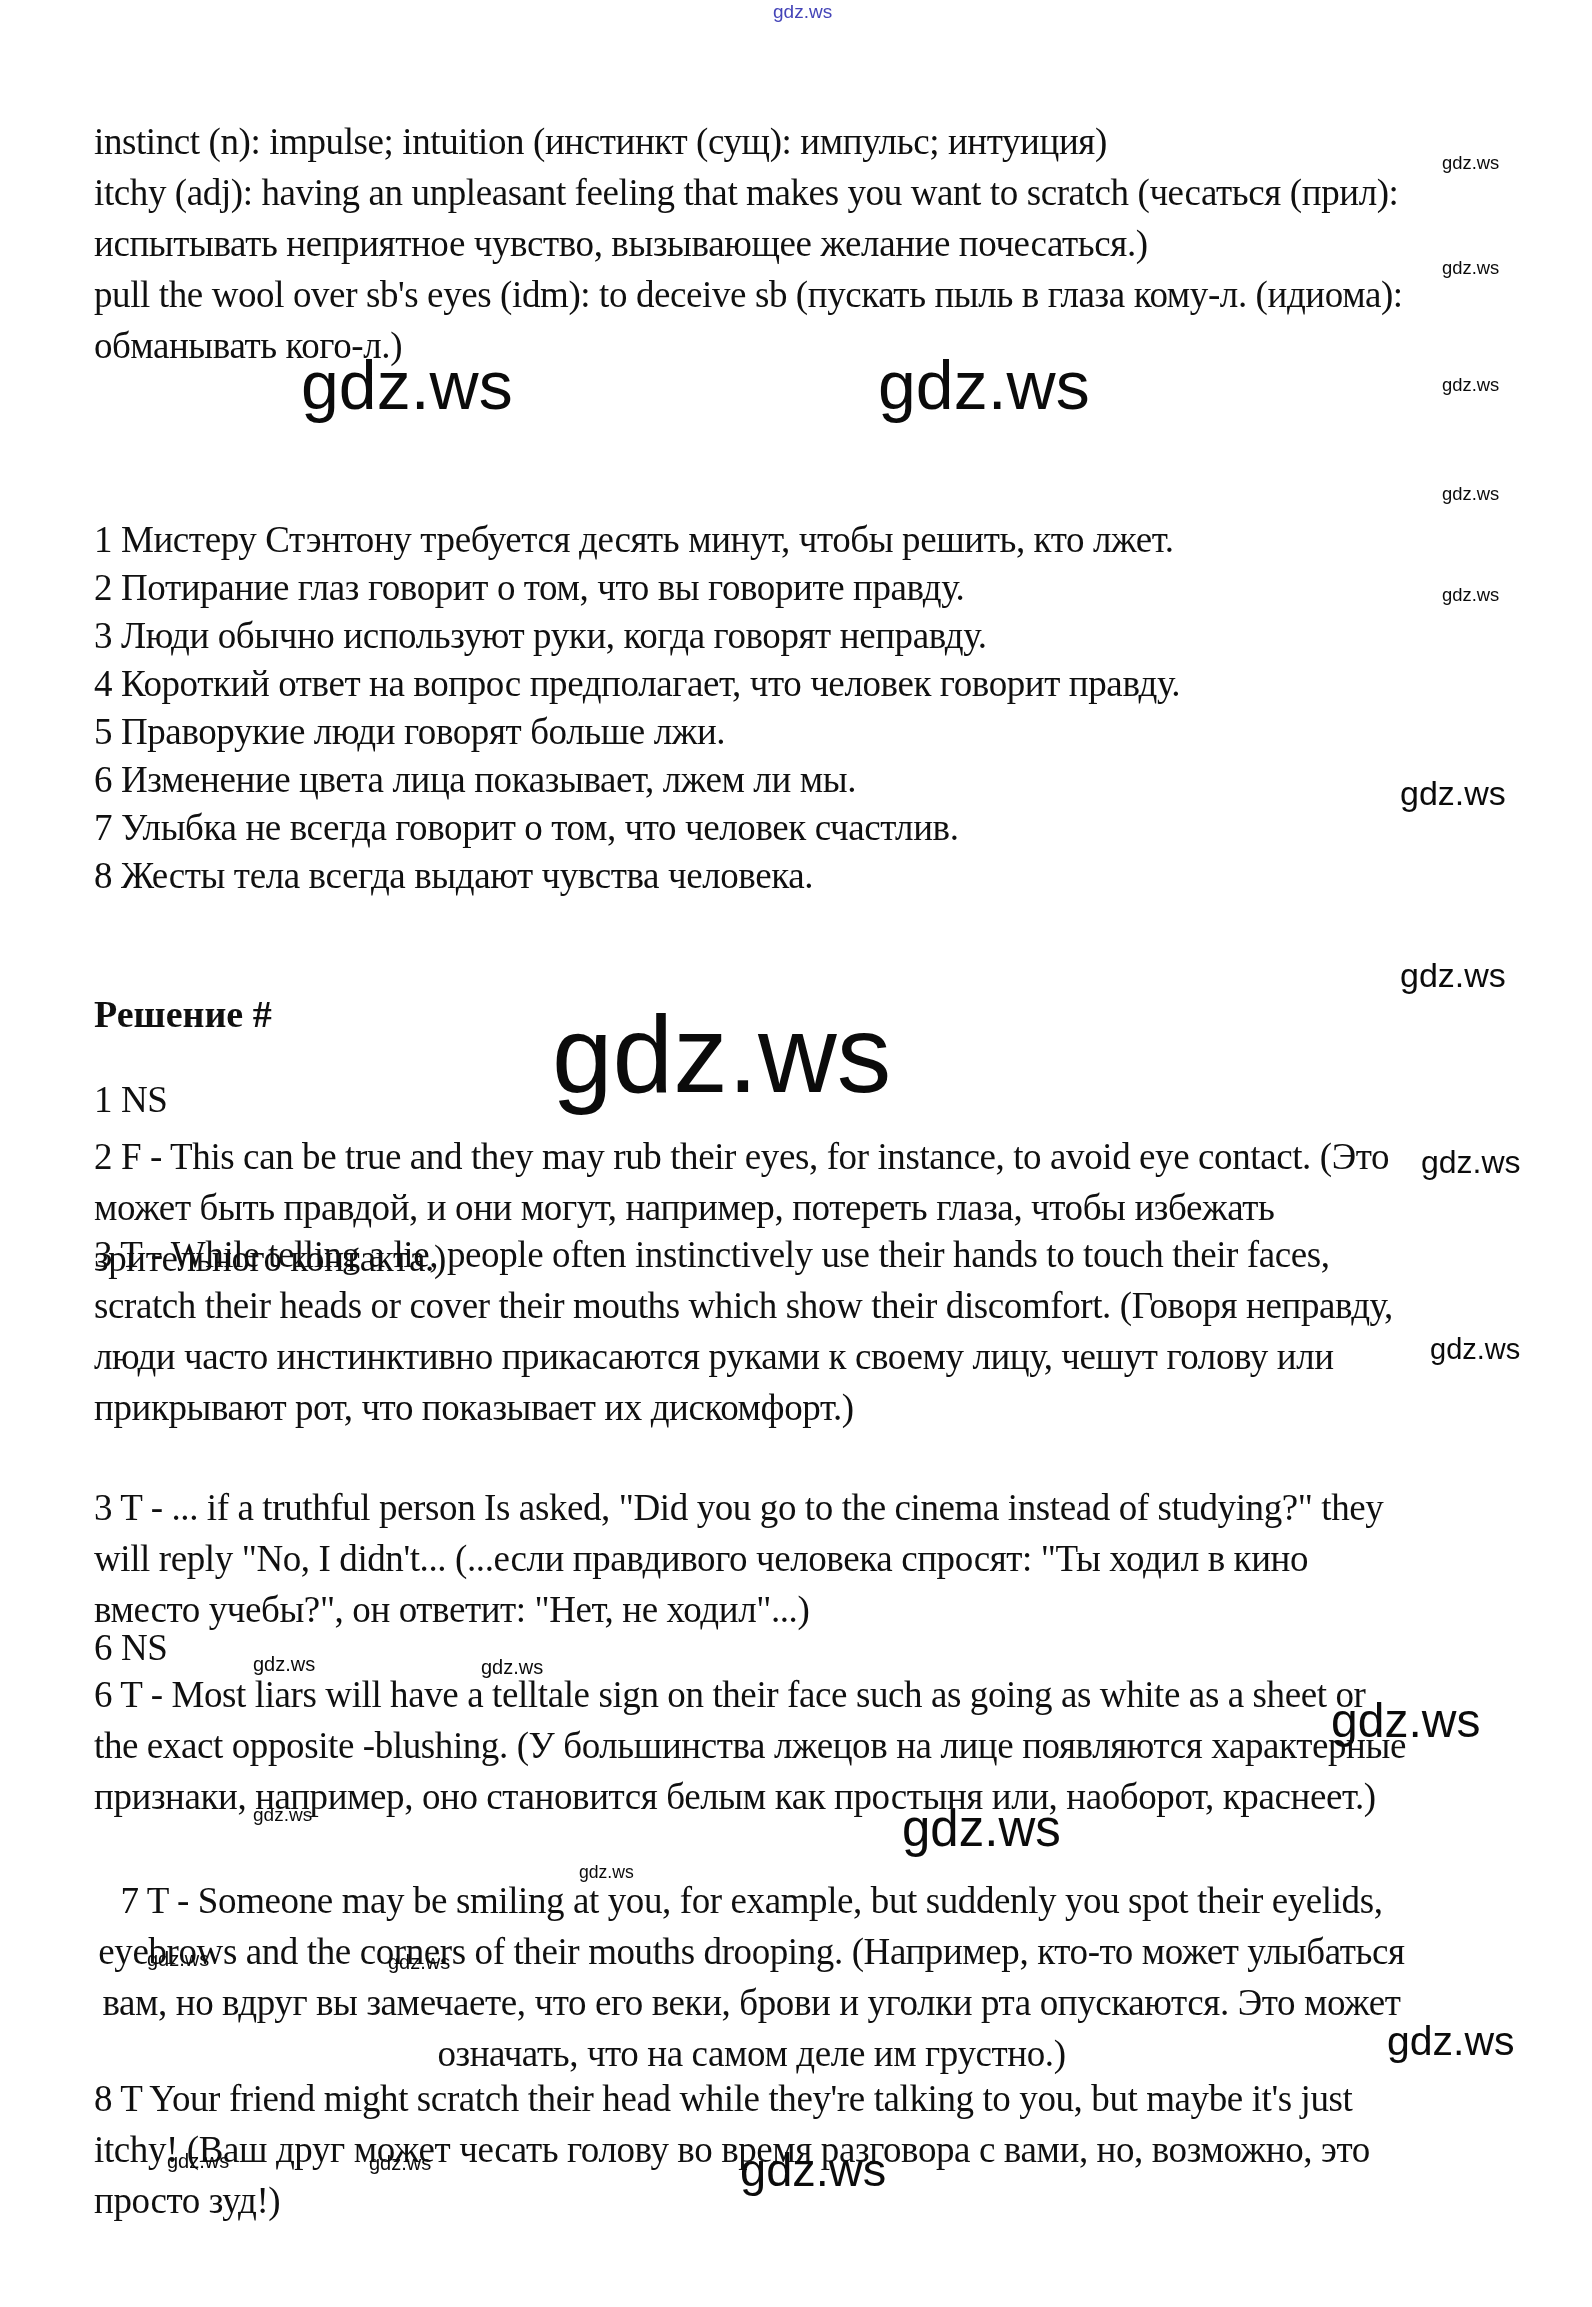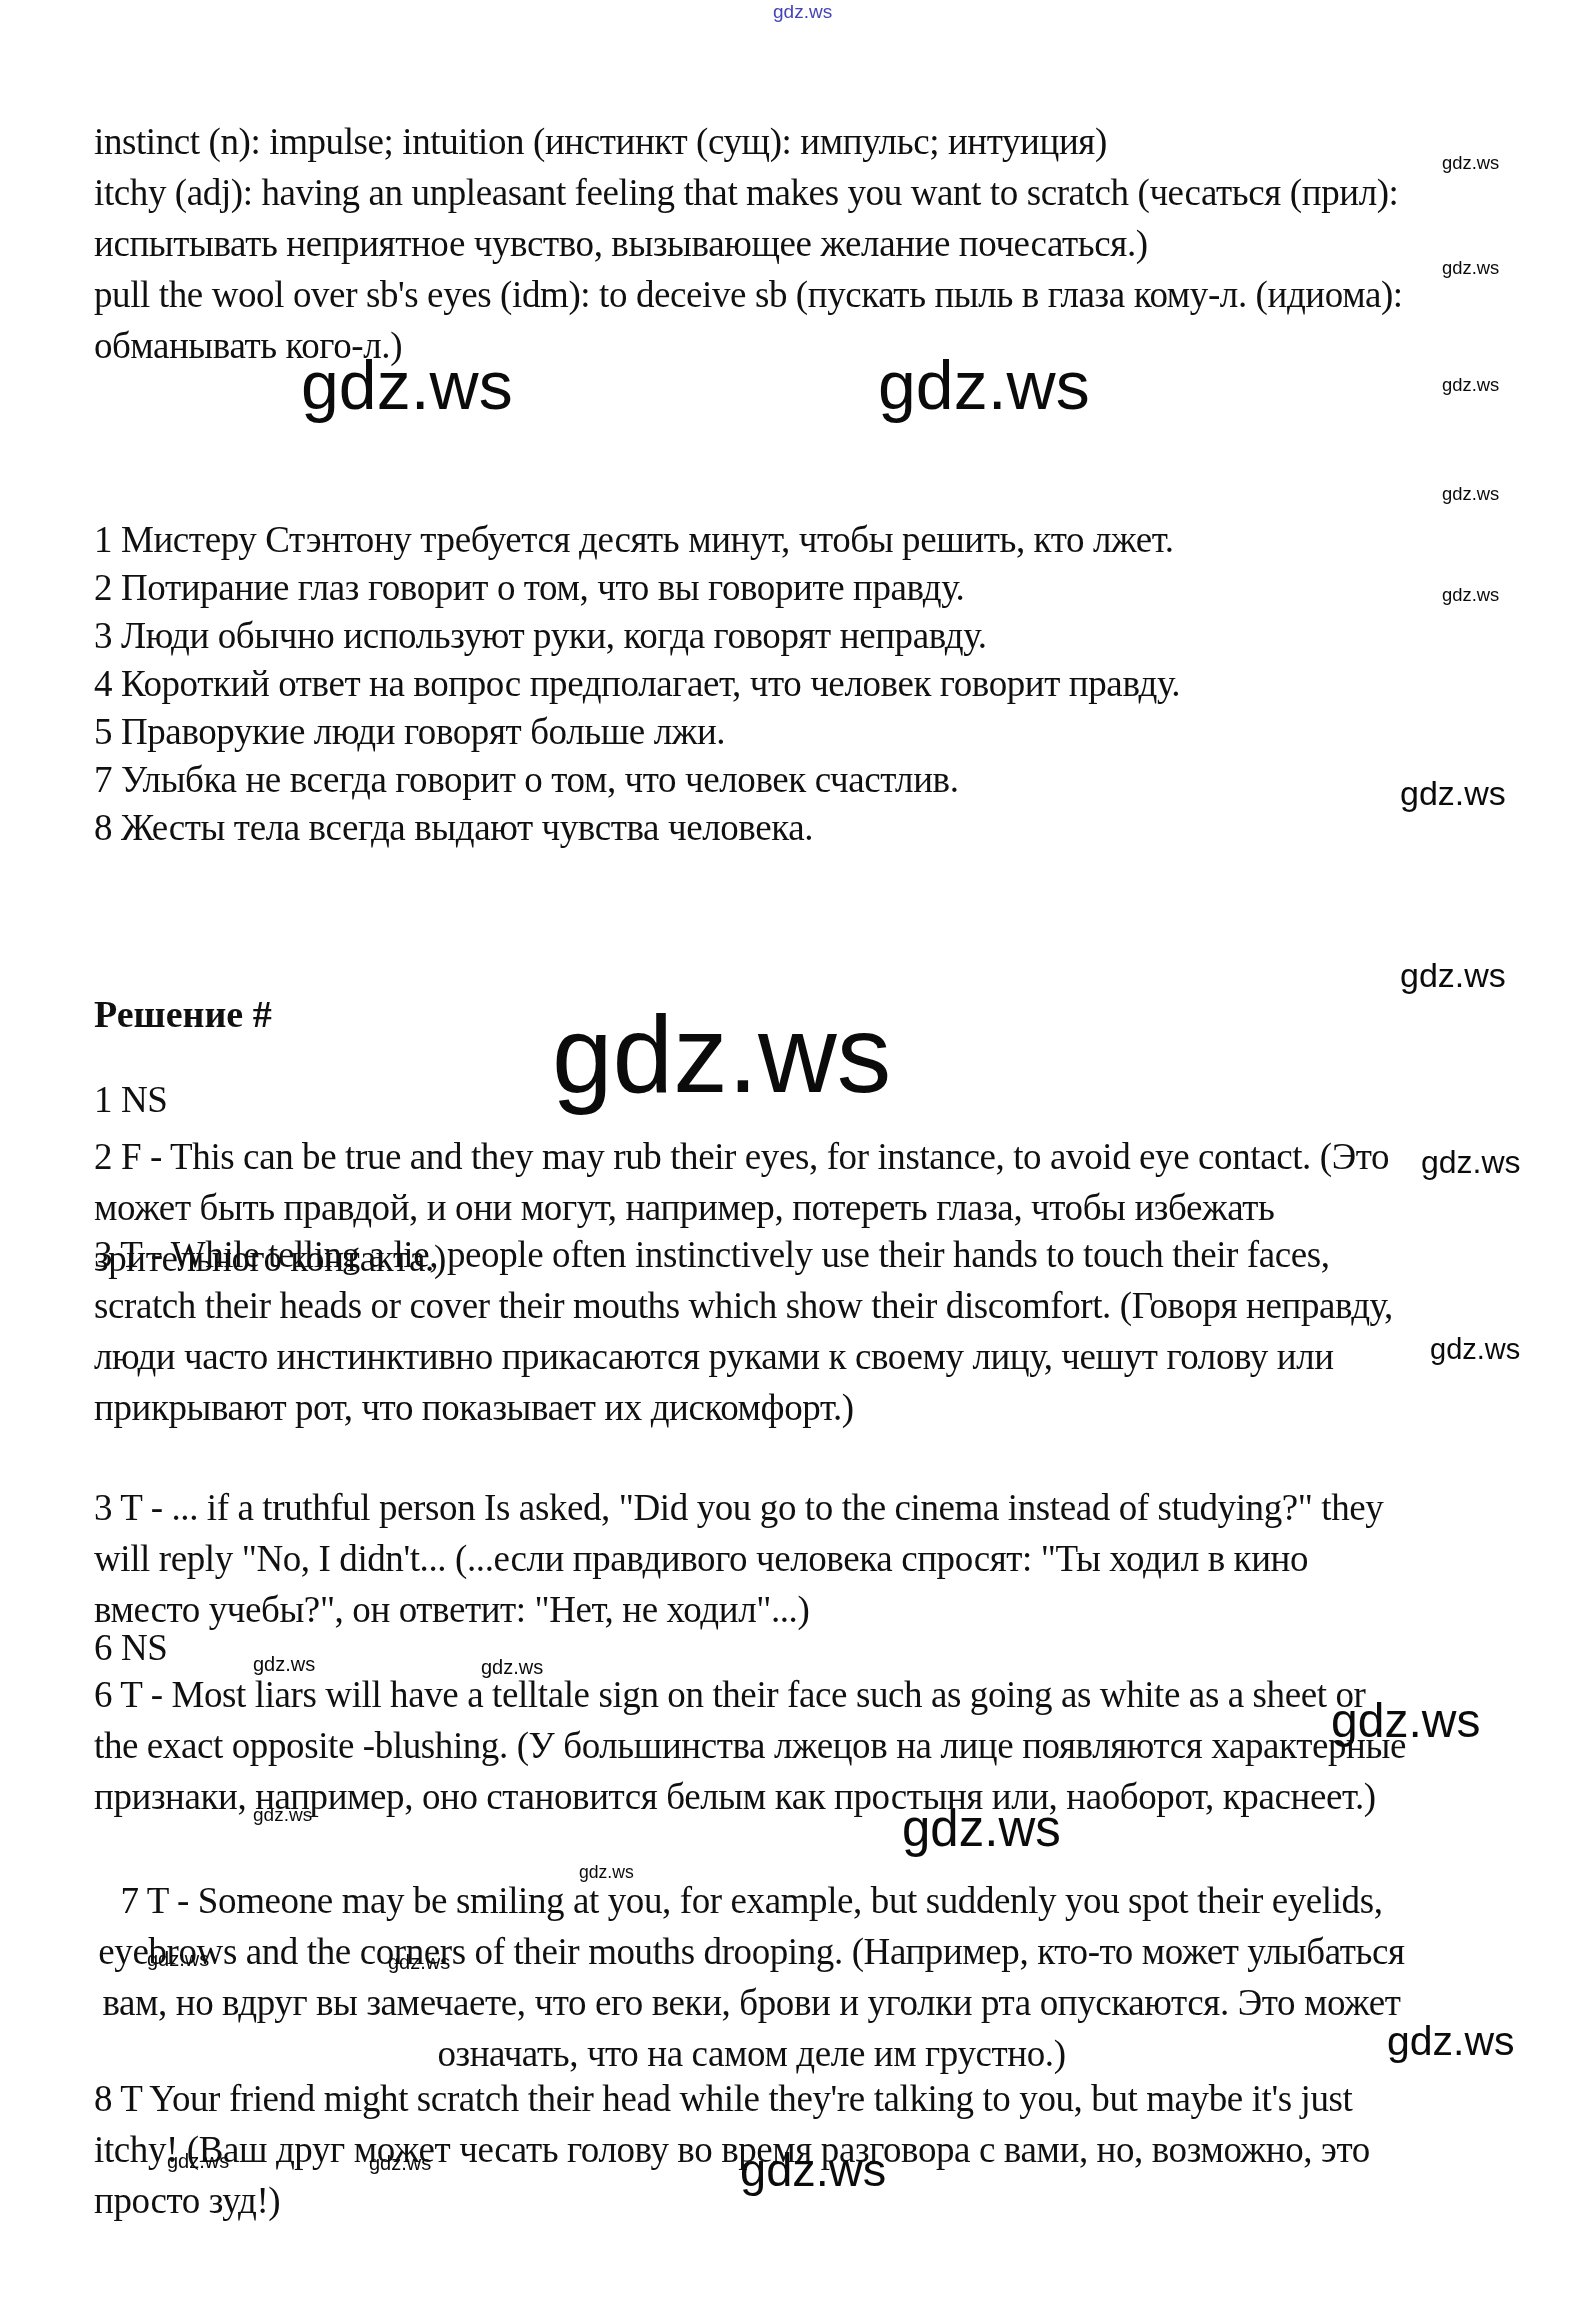--- a/index.html
+++ b/index.html
@@ -89,20 +89,21 @@
     <p>pull the wool over sb's eyes (idm): to deceive sb (пускать пыль в глаза кому-л. (идиома): обманывать кого-л.)</p>
   </div>
 
 
   <div class="para statements">
     <p>1 Мистеру Стэнтону требуется десять минут, чтобы решить, кто лжет.</p>
     <p>2 Потирание глаз говорит о том, что вы говорите правду.</p>
     <p>3 Люди обычно используют руки, когда говорят неправду.</p>
     <p>4 Короткий ответ на вопрос предполагает, что человек говорит правду.</p>
     <p>5 Праворукие люди говорят больше лжи.</p>
+    <p>6 Изменение цвета лица показывает, лжем ли мы.</p>
     <p>7 Улыбка не всегда говорит о том, что человек счастлив.</p>
     <p>8 Жесты тела всегда выдают чувства человека.</p>
   </div>
 
   <h2 class="solution-heading">Решение #</h2>
 
   <p class="para ans-1">1 NS</p>
   <p class="para ans-2">2 F - This can be true and they may rub their eyes, for instance, to avoid eye contact. (Это может быть правдой, и они могут, например, потереть глаза, чтобы избежать зрительного контакта.)</p>
   <p class="para ans-3">3 T - While telling a lie, people often instinctively use their hands to touch their faces, scratch their heads or cover their mouths which show their discomfort. (Говоря неправду, люди часто инстинктивно прикасаются руками к своему лицу, чешут голову или прикрывают рот, что показывает их дискомфорт.)</p>
   <p class="para ans-4">3 T - ... if a truthful person Is asked, "Did you go to the cinema instead of studying?" they will reply "No, I didn't... (...если правдивого человека спросят: "Ты ходил в кино вместо учебы?", он ответит: "Нет, не ходил"...)</p>

